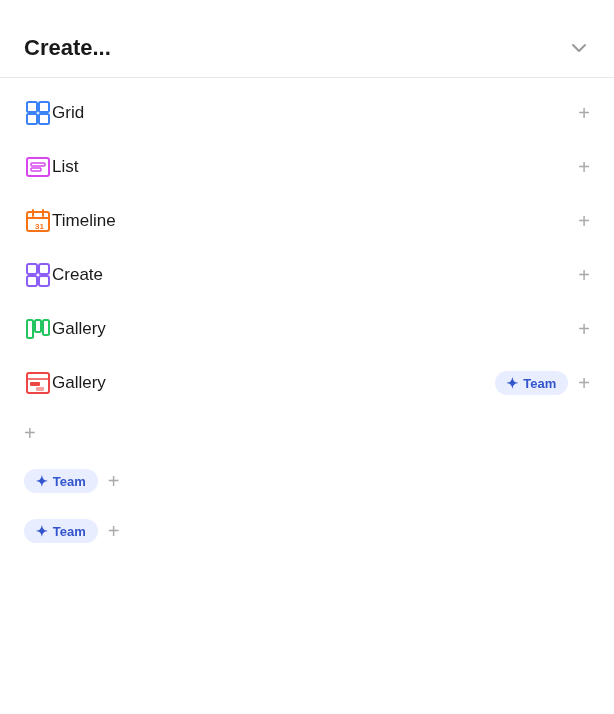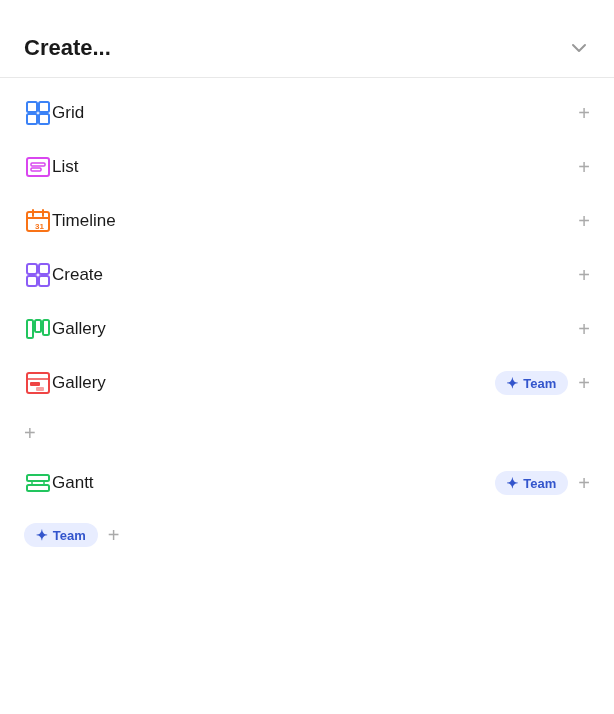--- a/index.html
+++ b/index.html
@@ -212,31 +212,20 @@
       </div>
     </li>
 
     <li class="menu-item">
       <div class="menu-item-right">
         <span class="plus-icon">+</span>
       </div>
     </li>
 
     <li class="menu-item">
-      <div class="menu-item-left">
-        <div class="menu-item-icon">
-          <svg width="26" height="26" viewBox="0 0 26 26" fill="none">
-            <rect x="2" y="5" width="22" height="6" rx="1.5" stroke="#22C55E" stroke-width="2"></rect>
-            <rect x="2" y="15" width="22" height="6" rx="1.5" stroke="#22C55E" stroke-width="2"></rect>
-            <line x1="7" y1="11" x2="7" y2="15" stroke="#22C55E" stroke-width="1.5"></line>
-            <line x1="19" y1="11" x2="19" y2="15" stroke="#22C55E" stroke-width="1.5"></line>
-          </svg>
-        </div>
-        <span class="menu-item-label">Gantt</span>
-      </div>
       <div class="menu-item-right">
         <span class="team-badge">
           <span class="team-badge-star">✦</span>
           <span>Team</span>
         </span>
         <span class="plus-icon">+</span>
       </div>
     </li>
 
     <li class="menu-item">

